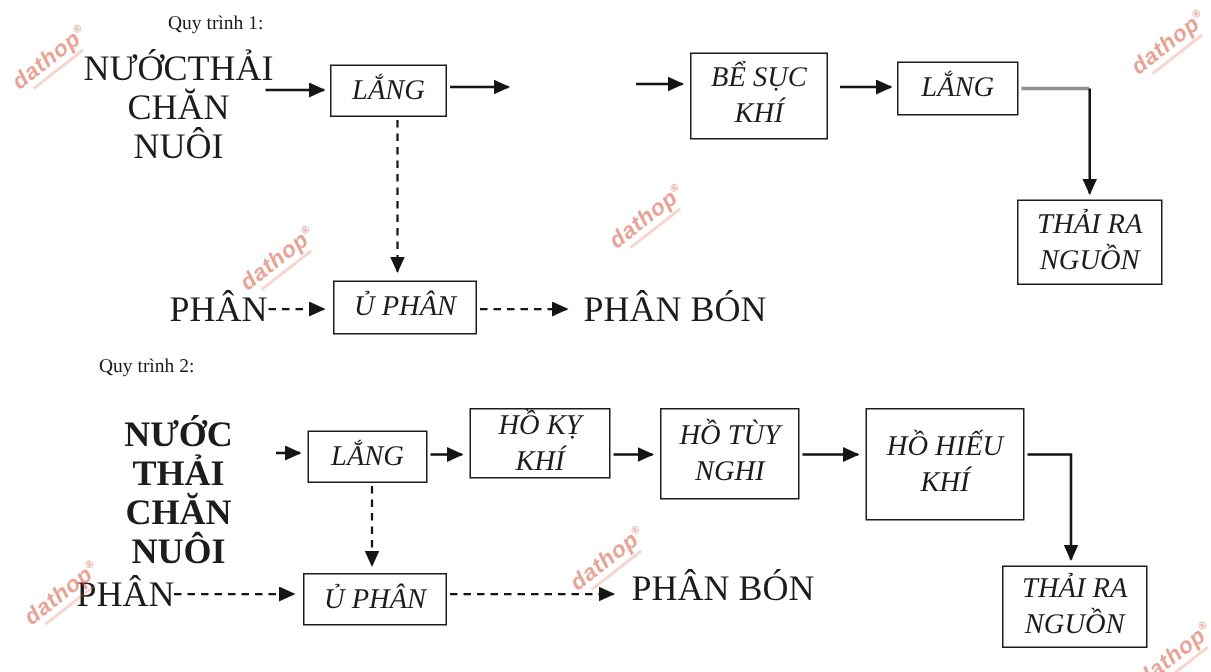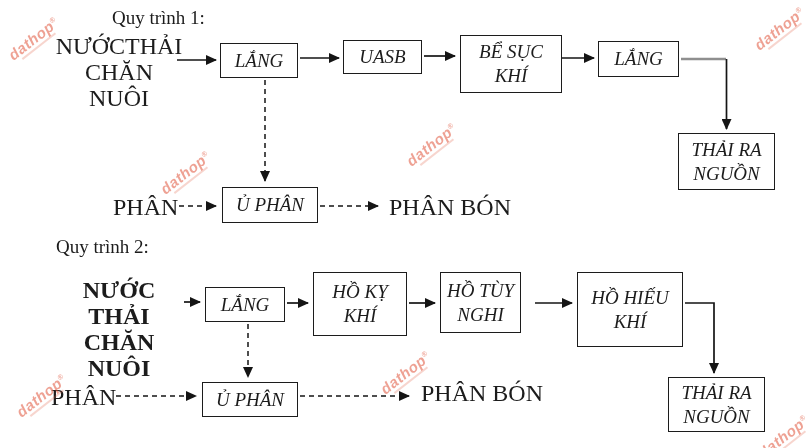--- a/index.html
+++ b/index.html
@@ -1,21 +1,21 @@
 <!DOCTYPE html>
 <html><head>
 <meta charset="utf-8">
 <style>
   html,body{margin:0;padding:0;background:#ffffff;}
   .canvas{
     position:relative;width:807px;height:448px;background:#ffffff;overflow:hidden;
     font-family:"Liberation Serif", serif;color:#1c1c1c;
   }
   .t{position:absolute;white-space:nowrap;}
-  .title{font-size:19px;}
+  .title{font-size:13px;}
   .cap{font-size:24px;}
   .src{position:absolute;text-align:center;font-size:24px;line-height:26px;}
   .src span{display:block;}
   .box{
     position:absolute;box-sizing:border-box;border:1.7px solid #1c1c1c;background:#ffffff;
     display:flex;flex-direction:column;align-items:center;justify-content:center;
     font-size:19px;line-height:24px;text-align:center;font-style:italic;
   }
   .box span{display:block;}
   .arrows{position:absolute;left:0;top:0;}
@@ -64,56 +64,53 @@
   <div class="t title" style="left:112px;top:7px;">Quy trình 1:</div>
 
   <div class="src" style="left:55px;top:33px;width:128px;">
     <span>NƯỚCTHẢI</span>
     <span>CHĂN NUÔI</span>
   </div>
 
   <div class="box" style="left:220px;top:43px;width:78px;height:35px;">
     <span>LẮNG</span>
   </div>
-  <div class="box" style="left:343px;top:40px;width:79px;height:34px;">
-    <span>UASB</span>
-  </div>
-  <div class="box" style="left:460px;top:35px;width:102px;height:58px;">
+  <div class="box" style="left:460px;top:35px;width:92px;height:58px;">
     <span>BỂ SỤC</span>
     <span>KHÍ</span>
   </div>
   <div class="box" style="left:598px;top:41px;width:81px;height:36px;">
     <span>LẮNG</span>
   </div>
   <div class="box" style="left:678px;top:133px;width:97px;height:57px;">
     <span>THẢI RA</span>
     <span>NGUỒN</span>
   </div>
   <div class="box" style="left:222px;top:187px;width:96px;height:36px;">
     <span>Ủ PHÂN</span>
   </div>
 
   <div class="t cap" style="left:113px;top:194px;">PHÂN</div>
   <div class="t cap" style="left:389px;top:194px;">PHÂN BÓN</div>
 
-  <div class="t title" style="left:56px;top:236px;">Quy trình 2:</div>
+  <div class="t title" style="left:66px;top:236px;">Quy trình 2:</div>
 
   <div class="src" style="left:55px;top:277px;width:128px;font-weight:bold;">
     <span>NƯỚC THẢI</span>
     <span>CHĂN NUÔI</span>
   </div>
 
   <div class="box" style="left:205px;top:287px;width:80px;height:35px;">
     <span>LẮNG</span>
   </div>
-  <div class="box" style="left:313px;top:272px;width:94px;height:64px;">
+  <div class="box" style="left:313px;top:272px;width:94px;height:47px;">
     <span>HỒ KỴ</span>
     <span>KHÍ</span>
   </div>
-  <div class="box" style="left:440px;top:272px;width:81px;height:61px;align-items:center;">
+  <div class="box" style="left:440px;top:272px;width:93px;height:61px;align-items:center;">
     <span>HỒ TÙY</span>
     <span>NGHI</span>
   </div>
   <div class="box" style="left:577px;top:272px;width:106px;height:75px;">
     <span>HỒ HIẾU</span>
     <span>KHÍ</span>
   </div>
   <div class="box" style="left:668px;top:377px;width:97px;height:55px;">
     <span>THẢI RA</span>
     <span>NGUỒN</span>

